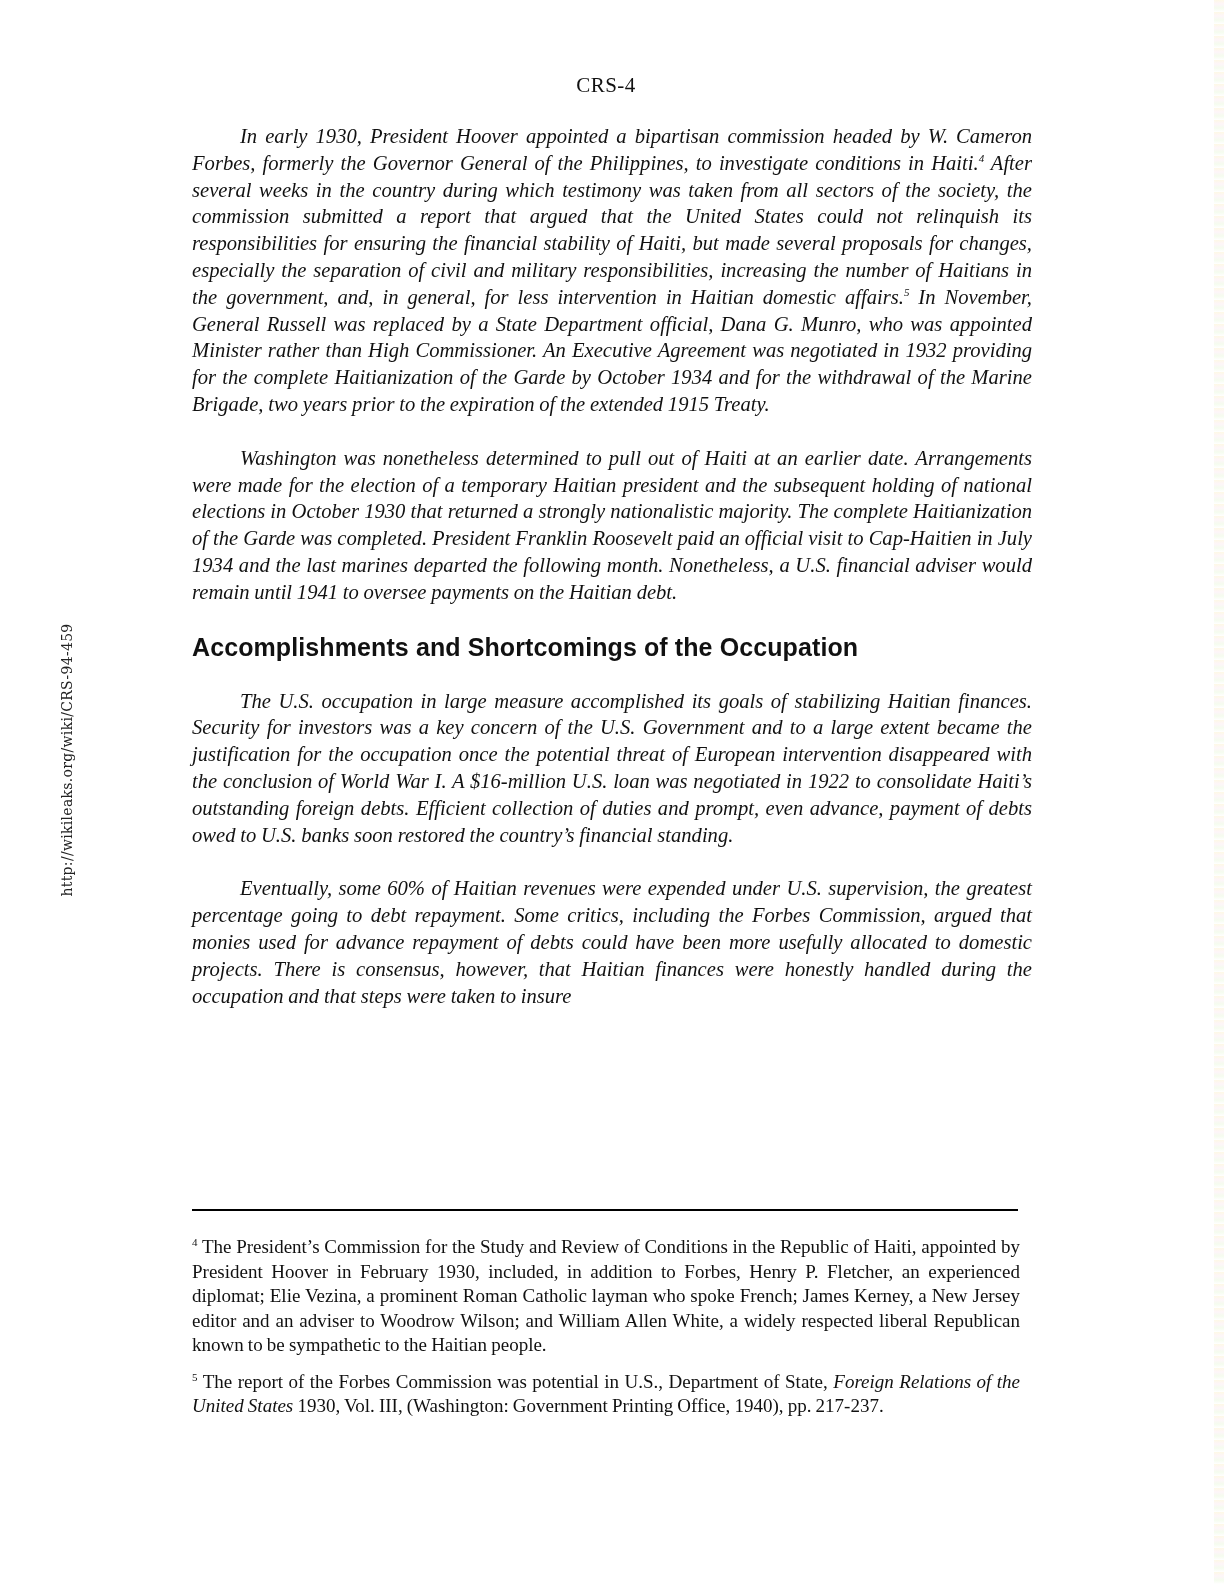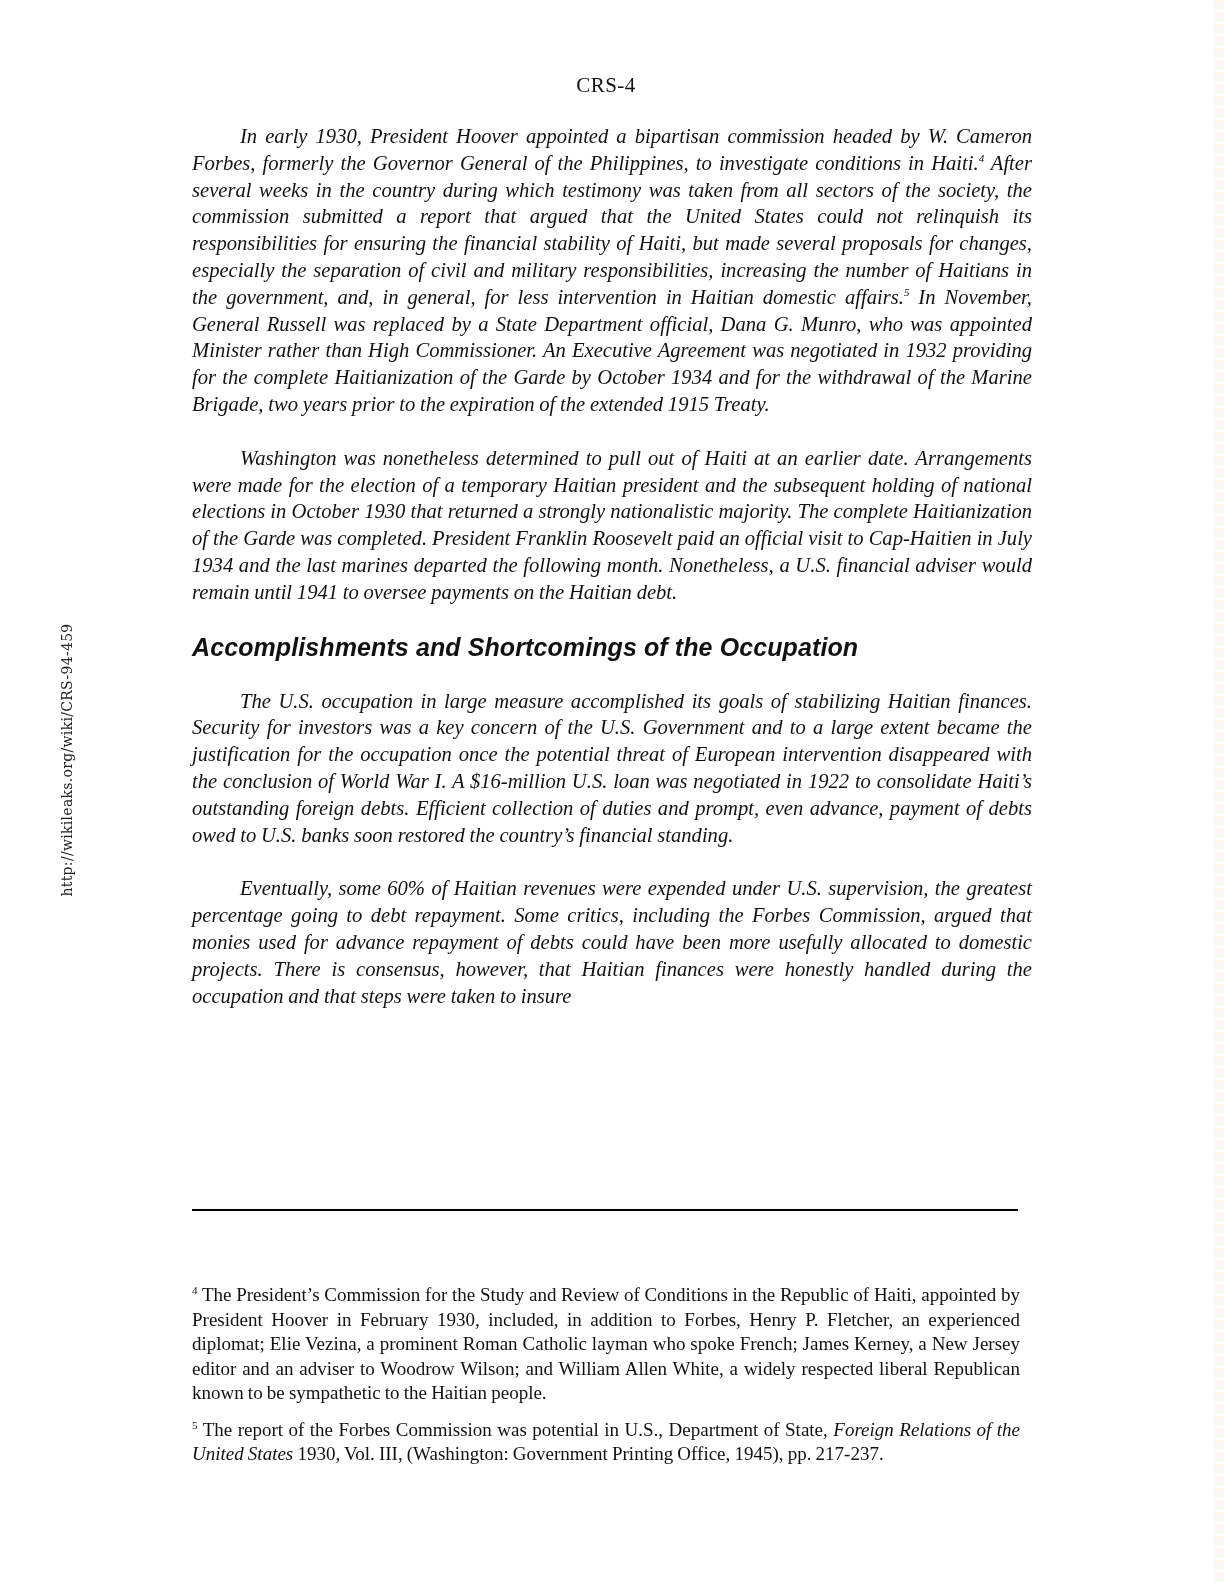--- a/index.html
+++ b/index.html
@@ -71,36 +71,34 @@
       font-size: 11px;
       vertical-align: super;
       line-height: 0;
     }
     .section-heading {
       font-family: "Liberation Sans", "DejaVu Sans", sans-serif;
       font-weight: bold;
       font-size: 25px;
       margin: 3px 0 26px 0;
       letter-spacing: 0.1px;
-      font-style: italic;
     }
     .rule {
       position: absolute;
       left: 192px;
       top: 1209px;
       width: 826px;
       height: 2px;
       background: #000;
     }
     .footnotes {
       position: absolute;
       left: 192px;
       top: 1235px;
       width: 828px;
-      margin-top: 48px;
     }
     .footnote {
       font-size: 19px;
       line-height: 24.5px;
       margin: 0 0 12px 0;
       text-align: justify;
       word-spacing: -0.6px;
     }
     .footnote em {
       font-style: italic;
@@ -126,14 +124,14 @@
 
   <p class="para">The U.S. occupation in large measure accomplished its goals of stabilizing Haitian finances. Security for investors was a key concern of the U.S. Government and to a large extent became the justification for the occupation once the potential threat of European intervention disappeared with the conclusion of World War I. A $16-million U.S. loan was negotiated in 1922 to consolidate Haiti’s outstanding foreign debts. Efficient collection of duties and prompt, even advance, payment of debts owed to U.S. banks soon restored the country’s financial standing.</p>
 
   <p class="para">Eventually, some 60% of Haitian revenues were expended under U.S. supervision, the greatest percentage going to debt repayment. Some critics, including the Forbes Commission, argued that monies used for advance repayment of debts could have been more usefully allocated to domestic projects. There is consensus, however, that Haitian finances were honestly handled during the occupation and that steps were taken to insure</p>
 </div>
 
 <div class="rule"></div>
 
 <div class="footnotes">
   <p class="footnote"><sup>4</sup><span> The President’s Commission for the Study and Review of Conditions in the Republic of Haiti, appointed by President Hoover in February 1930, included, in addition to Forbes, Henry P. Fletcher, an experienced diplomat; Elie Vezina, a prominent Roman Catholic layman who spoke French; James Kerney, a New Jersey editor and an adviser to Woodrow Wilson; and William Allen White, a widely respected liberal Republican known to be sympathetic to the Haitian people.</span></p>
-  <p class="footnote"><sup>5</sup><span> The report of the Forbes Commission was potential in U.S., Department of State, </span><em>Foreign Relations of the United States</em><span> 1930, Vol. III, (Washington: Government Printing Office, 1945), pp. 217-237.</span></p>
+  <p class="footnote"><sup>5</sup><span> The report of the Forbes Commission was potential in U.S., Department of State, </span><em>Foreign Relations of the United States</em><span> 1930, Vol. III, (Washington: Government Printing Office, 1940), pp. 217-237.</span></p>
 </div>
 
 </body></html>

